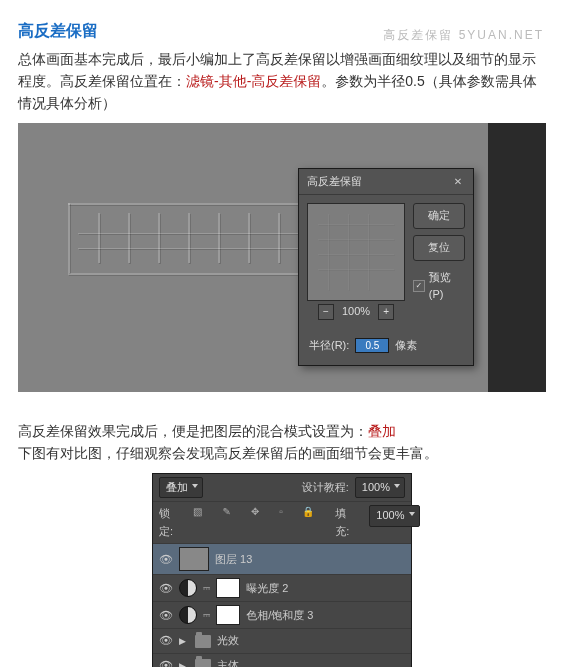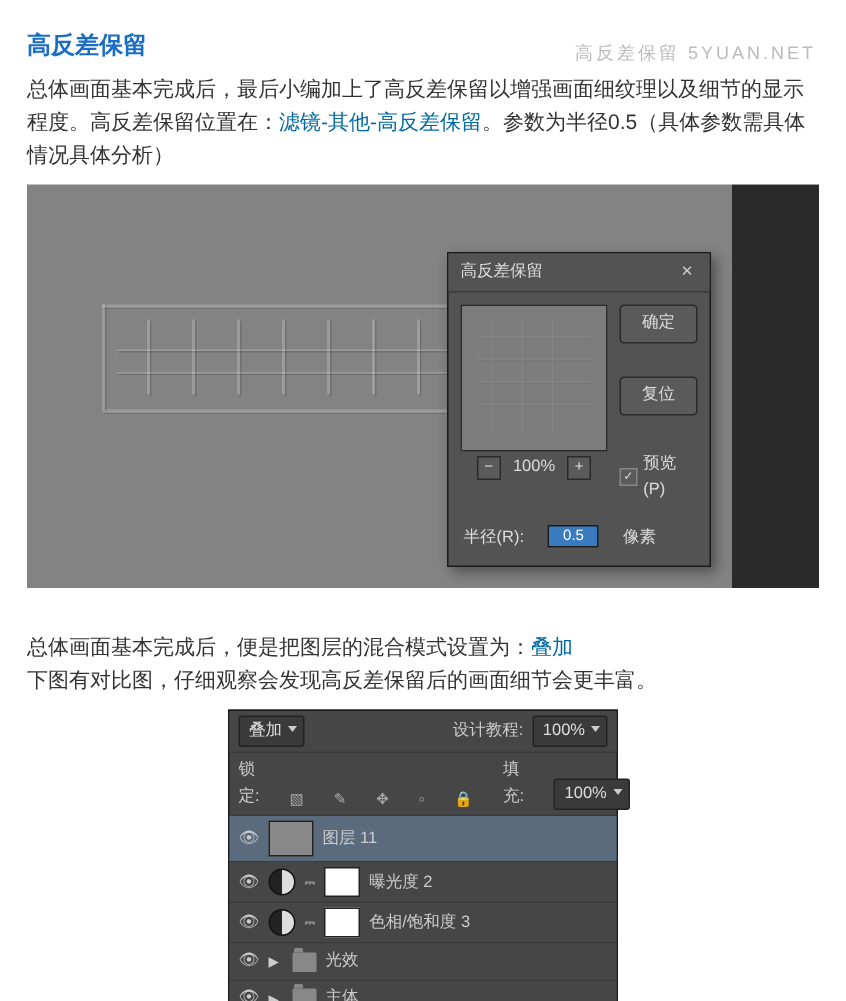--- a/index.html
+++ b/index.html
@@ -1,44 +1,44 @@
 <!DOCTYPE html>
 <html><head>
 <meta charset="utf-8">
 <style>
 body{margin:0;padding:0;font-family:"Microsoft YaHei",sans-serif;font-size:14px;line-height:1.6;background:#fff;width:564px}
 .content{padding:18px}
 .heading{color:#1a6dc4;font-size:16px;font-weight:bold;margin-bottom:4px}
 .para{color:#333;margin:0 0 8px 0}
-.hl{color:#0369a1}
+.hl{color:#b91c1c}
 .watermark{position:absolute;top:26px;right:20px;color:#bbb;font-size:12px;letter-spacing:2px}
 .canvas{position:relative;width:528px;height:269px;background:#838383;margin:4px 0 14px 0;overflow:hidden}
 .canvas-right{position:absolute;top:0;right:0;width:58px;height:100%;background:#2a2a2a}
 .etch{position:absolute;left:50px;top:80px;width:260px;height:90px}
 .etch-line{position:absolute;background:rgba(255,255,255,0.2);box-shadow:1px 1px 0 rgba(0,0,0,0.15)}
 .dialog{position:absolute;top:45px;right:72px;width:174px;background:#535353;border:1px solid #1a1a1a;box-shadow:3px 3px 8px rgba(0,0,0,0.4)}
 .dlg-title{background:#535353;color:#ddd;font-size:11px;padding:4px 8px;display:flex;justify-content:space-between;align-items:center;border-bottom:1px solid #3a3a3a}
 .dlg-close{width:14px;height:14px;display:flex;align-items:center;justify-content:center;color:#ccc;font-size:10px;cursor:pointer}
 .dlg-body{padding:8px;display:flex;gap:8px}
 .dlg-preview{width:96px;height:96px;background:#7d7d7d;border:1px solid #2a2a2a;position:relative;overflow:hidden}
 .dlg-preview-inner{position:absolute;inset:10px;opacity:0.25}
-.dlg-btns{display:flex;flex-direction:column;gap:22px;flex:1}
+.dlg-btns{display:flex;flex-direction:column;gap:6px;flex:1}
 .ps-btn{background:#5a5a5a;border:1px solid #2a2a2a;color:#ddd;font-size:11px;padding:3px 0;text-align:center;border-radius:3px;cursor:pointer}
 .chk-row{display:flex;align-items:center;gap:4px;font-size:11px;color:#ddd;margin-top:2px}
 .chk{width:10px;height:10px;border:1px solid #888;background:#5a5a5a;display:flex;align-items:center;justify-content:center;font-size:8px;color:#ddd}
 .zoom-row{display:flex;align-items:center;justify-content:center;gap:8px;padding:2px 8px;color:#ddd;font-size:11px}
 .zoom-btn{width:14px;height:14px;border:1px solid #2a2a2a;background:#5a5a5a;display:flex;align-items:center;justify-content:center;cursor:pointer;font-size:10px}
-.radius-row{display:flex;align-items:flex-start;gap:16px;padding:6px 10px 10px 10px;color:#ddd;font-size:11px}
+.radius-row{display:flex;align-items:center;gap:6px;padding:6px 10px 10px 10px;color:#ddd;font-size:11px}
 .radius-input{width:28px;background:#3a7bbf;color:#fff;border:1px solid #1a1a1a;font-size:10px;padding:1px 2px;text-align:center}
 .layers{width:258px;margin:4px auto 0 auto;background:#464646;border:1px solid #1a1a1a;color:#ccc;font-size:11px}
 .lay-row{display:flex;align-items:center;padding:3px 6px;gap:6px;border-bottom:1px solid #3a3a3a}
 .lay-top{background:#464646}
 .sel{background:#3a3a3a;border:1px solid #222;border-radius:2px;padding:1px 14px 1px 6px;position:relative;color:#ddd;font-size:11px;cursor:pointer}
 .sel::after{content:"";position:absolute;right:4px;top:6px;border-left:3px solid transparent;border-right:3px solid transparent;border-top:4px solid #ccc}
-.lay-lock{display:flex;align-items:flex-end;gap:20px;padding:3px 6px;border-bottom:1px solid #3a3a3a}
+.lay-lock{display:flex;align-items:flex-start;gap:20px;padding:3px 6px;border-bottom:1px solid #3a3a3a}
 .lock-ico{width:13px;height:13px;display:flex;align-items:center;justify-content:center;font-size:10px;color:#aaa}
 .layer-item{display:flex;align-items:center;padding:3px 6px;gap:6px;border-bottom:1px solid #3a3a3a;background:#464646}
 .layer-item.sel-row{background:#5a6b7d}
 .eye{width:14px;text-align:center;color:#ccc;font-size:11px;cursor:pointer}
 .arrow{width:10px;color:#ccc;font-size:9px;cursor:pointer}
 .thumb{width:28px;height:22px;border:1px solid #222;background:#888}
 .thumb.white{background:#fff}
 .adj-ico{width:16px;height:16px;border-radius:50%;background:linear-gradient(90deg,#222 50%,#ddd 50%);border:1px solid #111}
 .gap{height:14px}
 .folder-ico{width:16px;height:13px;background:#888;border-radius:1px;position:relative}
@@ -107,21 +107,21 @@
       <div class="radius-row">
         <span>半径(R):</span>
         <input class="radius-input" value="0.5" style="">
         <span>像素</span>
       </div>
     </div>
   </div>
 
   <div class="gap"></div>
   <p class="para">
-    <span>总体画面基本完成后，便是把图层的混合模式设置为：</span><span class="hl">叠加</span><br>
+    <span>高反差保留效果完成后，便是把图层的混合模式设置为：</span><span class="hl">叠加</span><br>
     <span>下图有对比图，仔细观察会发现高反差保留后的画面细节会更丰富。</span>
   </p>
 
   <div class="layers">
     <div class="lay-row lay-top">
       <div class="sel">叠加</div>
       <span style="margin-left:auto">设计教程:</span>
       <div class="sel">100%</div>
     </div>
     <div class="lay-lock">
@@ -130,21 +130,21 @@
       <span class="lock-ico">✎</span>
       <span class="lock-ico">✥</span>
       <span class="lock-ico">▫</span>
       <span class="lock-ico">🔒</span>
       <span style="margin-left:auto">填充:</span>
       <div class="sel">100%</div>
     </div>
     <div class="layer-item sel-row">
       <span class="eye">👁</span>
       <div class="thumb"></div>
-      <span>图层 11</span>
+      <span>图层 13</span>
     </div>
     <div class="layer-item">
       <span class="eye">👁</span>
       <div class="adj-ico"></div>
       <span style="font-size:9px">⎓</span>
       <div class="thumb white" style="width:22px;height:18px"></div>
       <span>曝光度 2</span>
     </div>
     <div class="layer-item">
       <span class="eye">👁</span>

